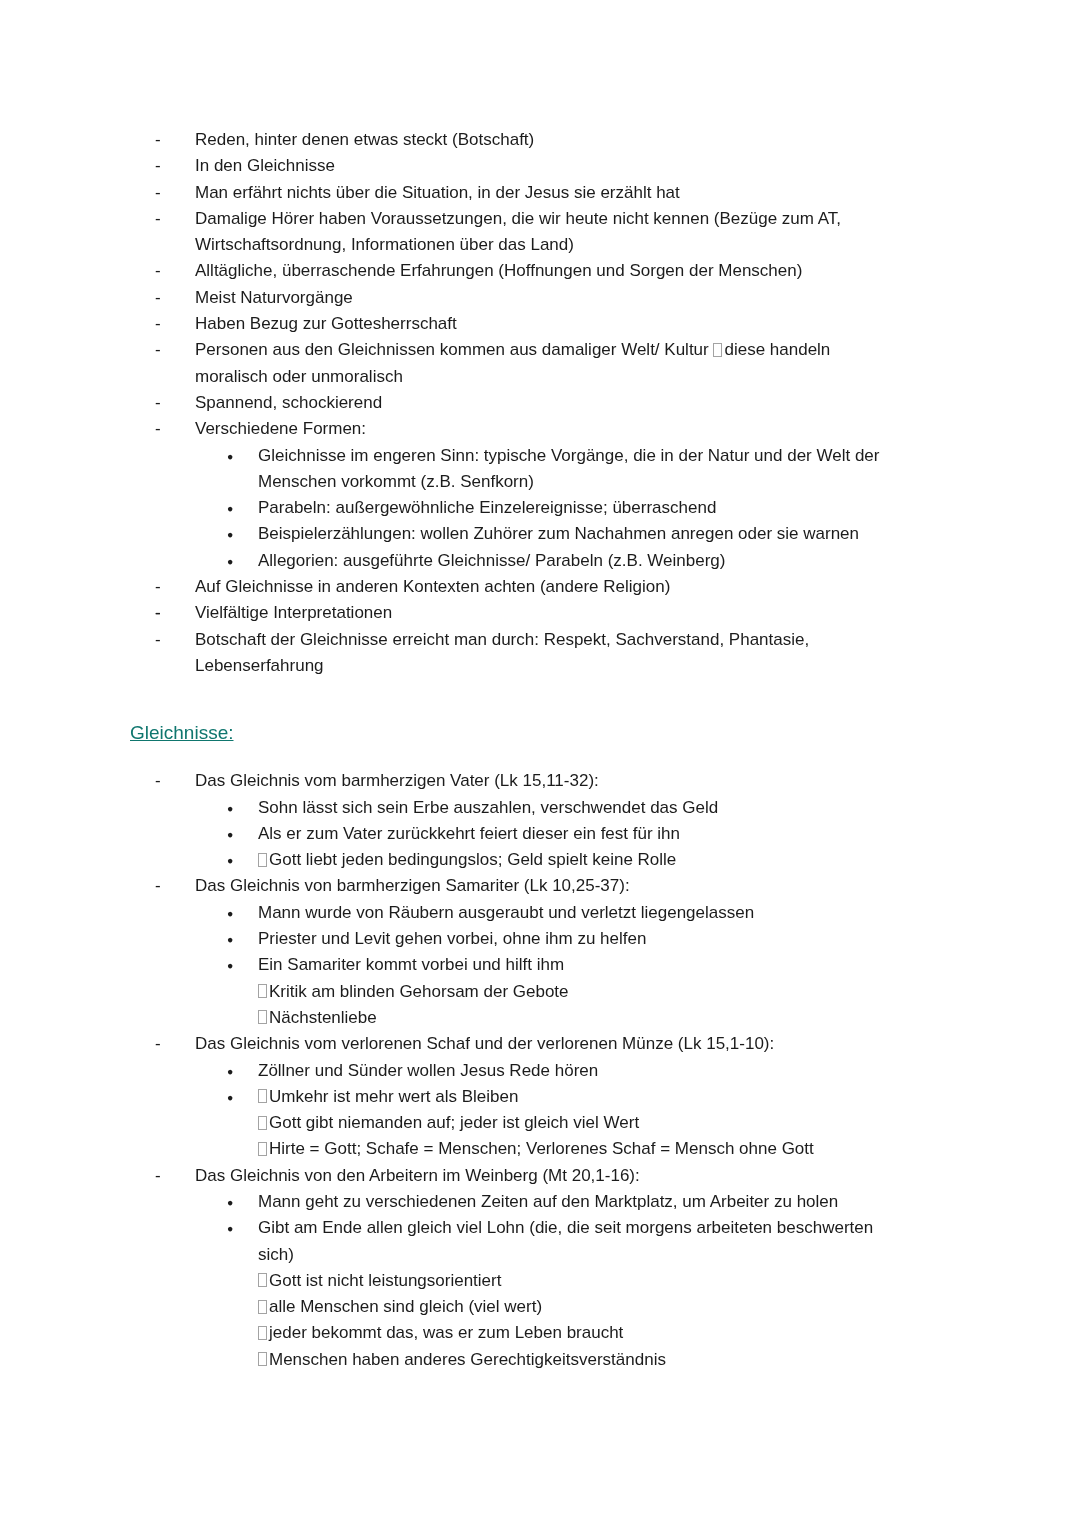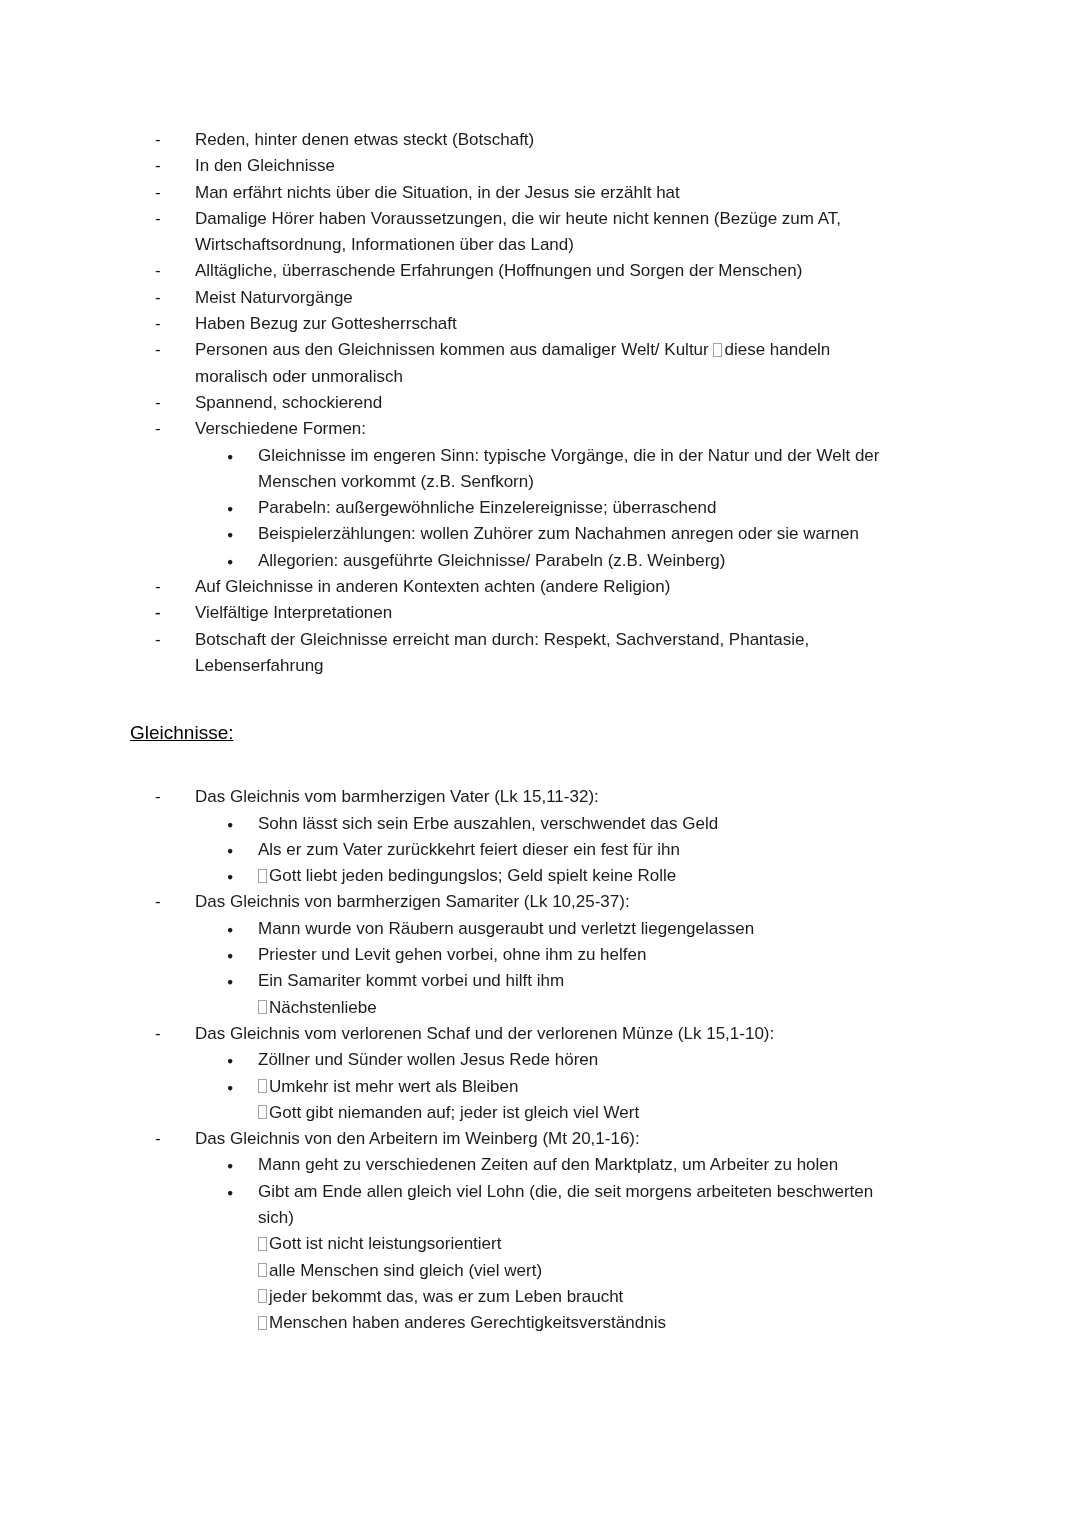--- a/index.html
+++ b/index.html
@@ -39,22 +39,22 @@
     top: 0;
     font-size: 10.5px;
     line-height: 26.3px;
   }
   .item.arrow { padding-left: 258px; }
   .heading {
     font-size: 19px;
     line-height: 27px;
     font-weight: 400;
     text-decoration: underline;
-    margin: 40px 0 38px 130px;
-    color: #000000;
+    margin: 40px 0 22px 130px;
+    color: #0f766e;
   }
   .tofu {
     display: inline-block;
     width: 9px;
     height: 14px;
     box-sizing: border-box;
     border: 1.5px solid #a3a3a3;
     vertical-align: -1.5px;
     margin-right: 2px;
   }
@@ -91,26 +91,28 @@
   <div class="list">
       <div class="item dash"><span class="marker">-</span><span class="text">Das Gleichnis vom barmherzigen Vater (Lk 15,11-32):</span></div>
       <div class="item bullet"><span class="marker">●</span><span class="text">Sohn lässt sich sein Erbe auszahlen, verschwendet das Geld</span></div>
       <div class="item bullet"><span class="marker">●</span><span class="text">Als er zum Vater zurückkehrt feiert dieser ein fest für ihn</span></div>
       <div class="item bullet"><span class="marker">●</span></div>
       <div class="item arrow"><span class="text"><span class="tofu"></span>Gott liebt jeden bedingungslos; Geld spielt keine Rolle</span></div>
       <div class="item dash"><span class="marker">-</span><span class="text">Das Gleichnis von barmherzigen Samariter (Lk 10,25-37):</span></div>
       <div class="item bullet"><span class="marker">●</span><span class="text">Mann wurde von Räubern ausgeraubt und verletzt liegengelassen</span></div>
       <div class="item bullet"><span class="marker">●</span><span class="text">Priester und Levit gehen vorbei, ohne ihm zu helfen</span></div>
       <div class="item bullet"><span class="marker">●</span><span class="text">Ein Samariter kommt vorbei und hilft ihm</span></div>
+      <div class="item arrow"><span class="text"><span class="tofu"></span>Kritik am blinden Gehorsam der Gebote</span></div>
       <div class="item arrow"><span class="text"><span class="tofu"></span>Nächstenliebe</span></div>
       <div class="item dash"><span class="marker">-</span><span class="text">Das Gleichnis vom verlorenen Schaf und der verlorenen Münze (Lk 15,1-10):</span></div>
       <div class="item bullet"><span class="marker">●</span><span class="text">Zöllner und Sünder wollen Jesus Rede hören</span></div>
       <div class="item bullet"><span class="marker">●</span></div>
       <div class="item arrow"><span class="text"><span class="tofu"></span>Umkehr ist mehr wert als Bleiben</span></div>
       <div class="item arrow"><span class="text"><span class="tofu"></span>Gott gibt niemanden auf; jeder ist gleich viel Wert</span></div>
+      <div class="item arrow"><span class="text"><span class="tofu"></span>Hirte = Gott; Schafe = Menschen; Verlorenes Schaf = Mensch ohne Gott</span></div>
       <div class="item dash"><span class="marker">-</span><span class="text">Das Gleichnis von den Arbeitern im Weinberg (Mt 20,1-16):</span></div>
       <div class="item bullet"><span class="marker">●</span><span class="text">Mann geht zu verschiedenen Zeiten auf den Marktplatz, um Arbeiter zu holen</span></div>
       <div class="item bullet"><span class="marker">●</span><span class="text">Gibt am Ende allen gleich viel Lohn (die, die seit morgens arbeiteten beschwerten
 sich)</span></div>
       <div class="item arrow"><span class="text"><span class="tofu"></span>Gott ist nicht leistungsorientiert</span></div>
       <div class="item arrow"><span class="text"><span class="tofu"></span>alle Menschen sind gleich (viel wert)</span></div>
       <div class="item arrow"><span class="text"><span class="tofu"></span>jeder bekommt das, was er zum Leben braucht</span></div>
       <div class="item arrow"><span class="text"><span class="tofu"></span>Menschen haben anderes Gerechtigkeitsverständnis</span></div>
     </div>
 </div>

